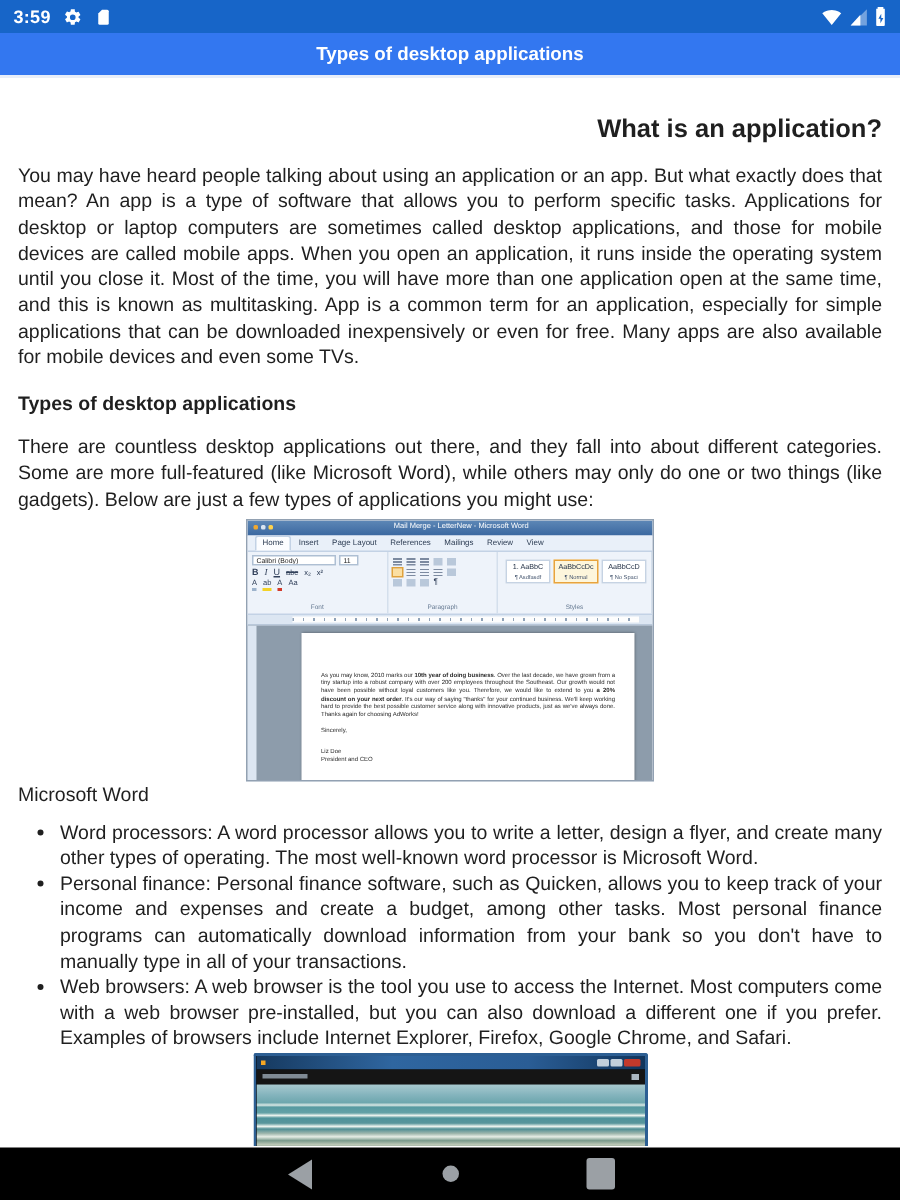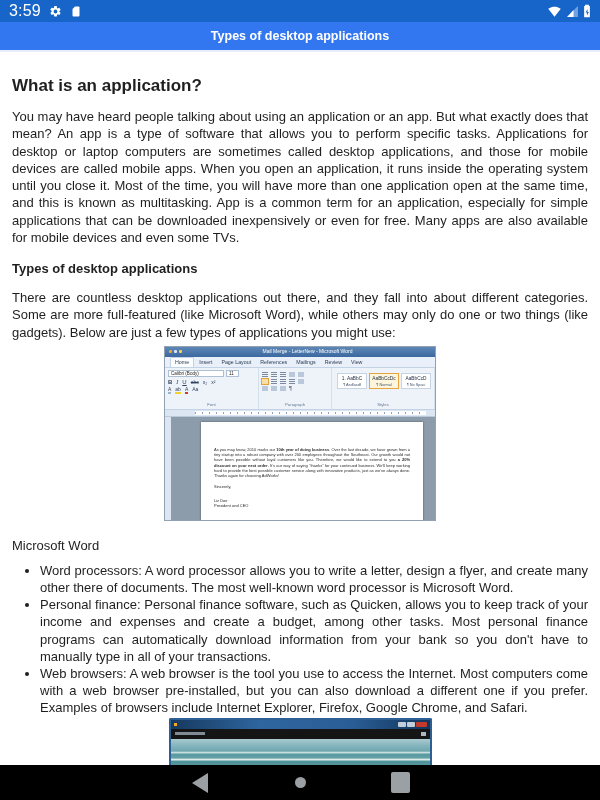--- a/index.html
+++ b/index.html
@@ -2,34 +2,34 @@
 <html><head>
 <meta charset="utf-8">
 <style>
   * { box-sizing: border-box; margin: 0; padding: 0; }
   html,body { width:600px; height:800px; overflow:hidden; }
   body { font-family:"Liberation Sans", sans-serif; background:#fff; }
   .screen { position:relative; width:600px; height:800px; background:#fff; overflow:hidden; }
 
   
   .status-bar { height:22px; background:#1765C8; display:flex; align-items:center; padding:0 9px; gap:8px; color:#fff; }
-  .sb-time { font-size:16px; font-weight:400; letter-spacing:.2px; }
+  .sb-time { font-size:12px; font-weight:700; letter-spacing:.2px; }
   .sb-icon { display:flex; align-items:center; }
   .sb-right { margin-left:auto; display:flex; align-items:center; gap:4px; }
 
   
   .app-bar { height:30px; background:#3377F0; display:flex; align-items:center; justify-content:center; border-bottom:2px solid #E8EEF9; }
   .app-bar-title { color:#fff; font-size:12.5px; font-weight:700; }
 
   
   .content { padding:0 12px; color:#1F1F1F; }
-  .page-heading { font-size:17px; font-weight:700; text-align:left; margin-top:24px; line-height:20px; }
+  .page-heading { font-size:17px; font-weight:700; text-align:right; margin-top:24px; line-height:20px; }
   .body-par { font-size:13px; line-height:17.25px; text-align:justify; margin-top:12px; }
   .sub-heading { font-size:13px; font-weight:700; margin-top:14px; line-height:17px; }
-  .img-caption { font-size:13px; margin-top:16px; line-height:17px; }
+  .img-caption { font-size:13px; margin-top:0; line-height:17px; }
   .topic-list { margin-top:8px; padding-left:28px; }
   .topic-list li { font-size:13px; line-height:17.2px; text-align:justify; }
 
   
   .word-window { width:272px; height:175px; margin:5px auto 0; border:1px solid #92a1b2; display:flex; flex-direction:column; overflow:hidden; background:#eef3fa; }
   .ww-titlebar { height:10px; flex:0 0 10px; background:linear-gradient(#5d87b6,#3b68a0); display:flex; align-items:center; padding:0 4px; gap:2px; }
   .ww-qat-dot { width:3px; height:3px; border-radius:1px; }
   .q1{background:#f0a830;} .q2{background:#d9e5f2;} .q3{background:#ffd24d;}
   .ww-title { flex:1; text-align:center; color:#fff; font-size:5px; line-height:1; white-space:nowrap; }
   .ww-tabs { height:11px; flex:0 0 11px; background:#e9f0f9; display:flex; align-items:flex-end; padding-left:5px; gap:1px; border-bottom:1px solid #c3d2e5; }
@@ -233,21 +233,21 @@
             <p class="ww-sigline">Liz Doe</p>
             <p class="ww-sigline">President and CEO</p>
           </div>
         </div>
       </div>
     </div>
 
     <div class="img-caption">Microsoft Word</div>
 
     <ul class="topic-list">
-      <li>Word processors: A word processor allows you to write a letter, design a flyer, and create many other there of documents. The most well-known word processor is Microsoft Word.</li>
+      <li>Word processors: A word processor allows you to write a letter, design a flyer, and create many other types of operating. The most well-known word processor is Microsoft Word.</li>
       <li>Personal finance: Personal finance software, such as Quicken, allows you to keep track of your income and expenses and create a budget, among other tasks. Most personal finance programs can automatically download information from your bank so you don't have to manually type in all of your transactions.</li>
       <li>Web browsers: A web browser is the tool you use to access the Internet. Most computers come with a web browser pre-installed, but you can also download a different one if you prefer. Examples of browsers include Internet Explorer, Firefox, Google Chrome, and Safari.</li>
     </ul>
 
     <div class="media-window">
       <div class="mw-titlebar">
         <span class="mw-appicon"></span>
         <span class="mw-btns">
           <span class="mw-btn"></span>
           <span class="mw-btn"></span>

